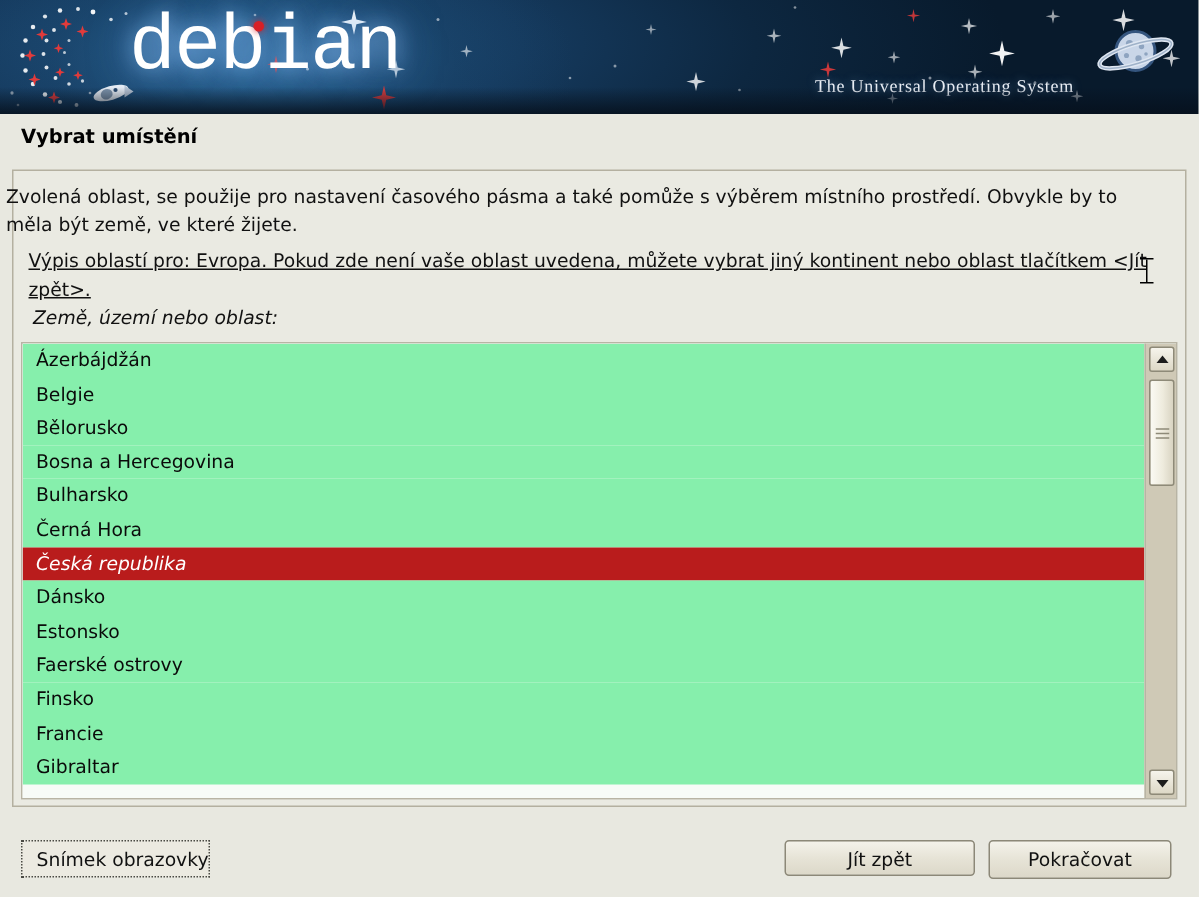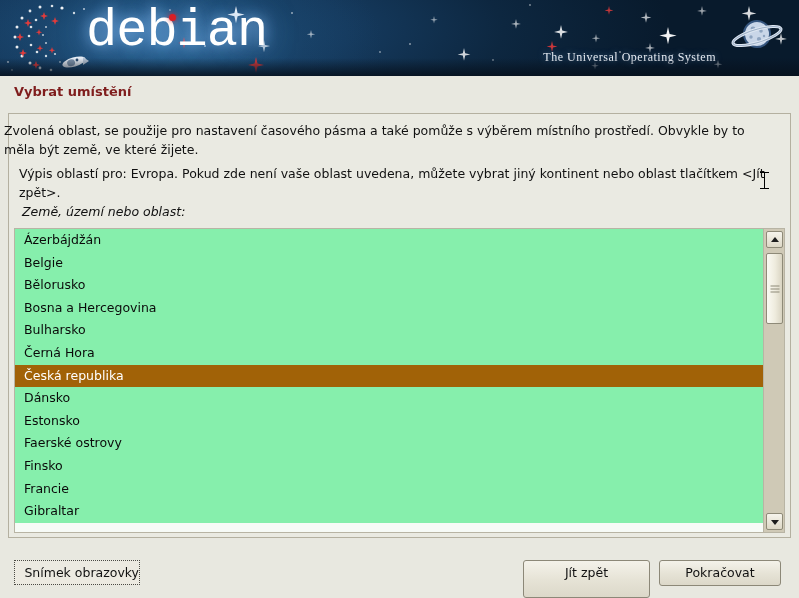--- a/index.html
+++ b/index.html
@@ -78,40 +78,40 @@
     position: absolute;
     left: 0; top: 76px;
     width: 799px; height: 32px;
     background: #e8e8e0;
   }
   .title-text {
     position: absolute;
     left: 14px; top: 84px;
     font-size: 13px;
     font-weight: bold;
-    color: #7f1d1d;
+    color: #000000;
   }
 
   
   .panel {
     position: absolute;
     left: 8px; top: 113px;
     width: 783px; height: 425px;
     background: #eaeae2;
     border: 1px solid #b4b0a0;
     box-sizing: border-box;
   }
   .para {
     position: absolute;
     font-size: 12.5px;
     line-height: 19px;
     color: #111111;
   }
   .para1 { left: 4px; top: 121px; width: 756px; }
-  .para2 { left: 19px; top: 164px; width: 756px; }
+  .para2 { left: 19px; top: 164px; width: 756px; text-decoration: underline; }
   .list-label {
     position: absolute;
     left: 22px; top: 204px;
     font-size: 12.5px;
     font-style: italic;
     color: #111111;
   }
 
   
   .listbox-frame {
@@ -133,22 +133,23 @@
   .list-item {
     height: 22.6px;
     line-height: 22.6px;
     padding-left: 9px;
     font-size: 12.5px;
     color: #0a0a0a;
     white-space: nowrap;
     background: #86efac;
   }
   .list-item.selected {
-    background: #a16207;
+    background: #b91c1c;
     color: #ffffff;
+    font-style: italic;
   }
 
   
   .scrollbar {
     position: absolute;
     right: 0; top: 0;
     width: 21px; height: 303px;
     background: #cfc9b6;
     border-left: 1px solid #b8b4a4;
     box-sizing: border-box;
@@ -218,21 +219,21 @@
     left: 14px; top: 560px;
     width: 126px; height: 25px;
     line-height: 23px;
     background: #eceae1;
     border: 1px dotted #4a4a44;
     border-radius: 0;
     text-align: right;
   }
   .btn-goback {
     left: 523px; top: 560px;
-    width: 127px; height: 38px;
+    width: 127px; height: 24px;
     line-height: 24px;
   }
   .btn-continue {
     left: 659px; top: 560px;
     width: 122px; height: 26px;
     line-height: 24px;
   }
 
   
   .ibeam {

